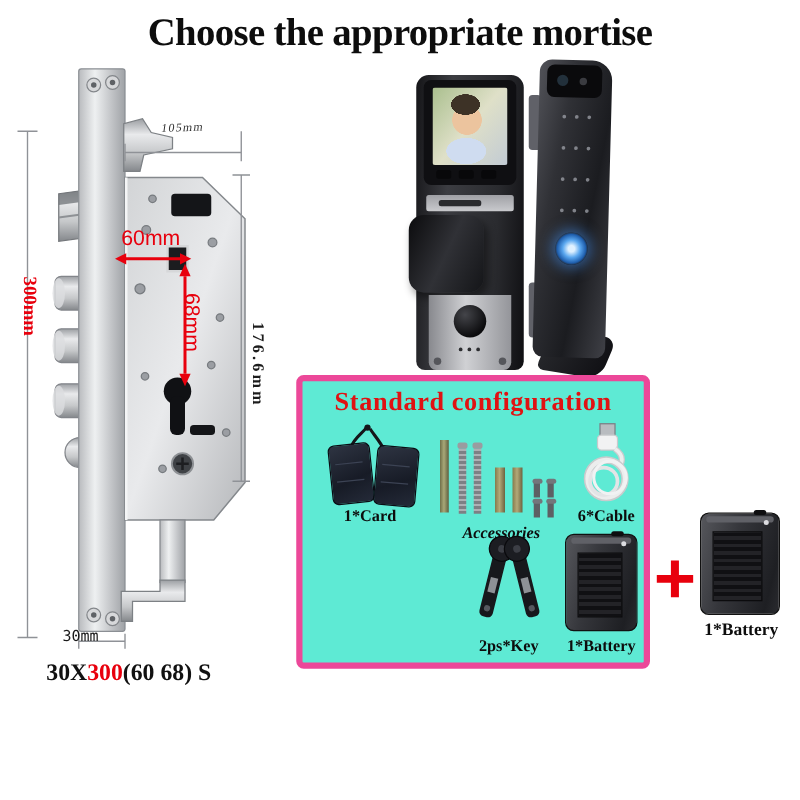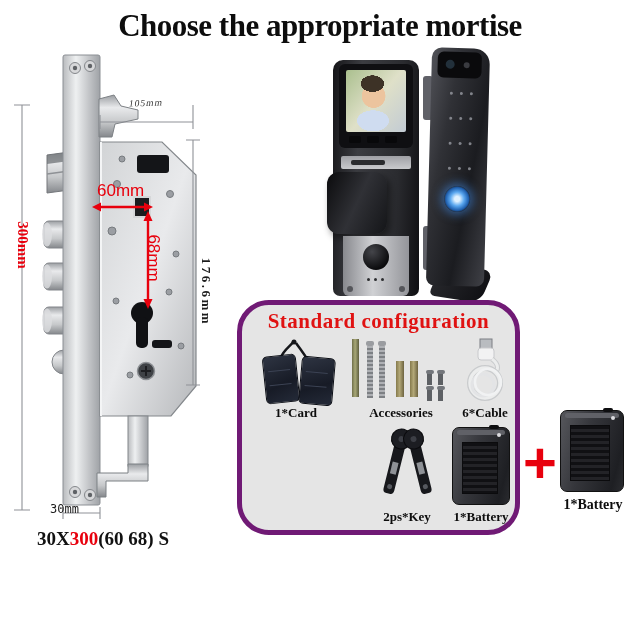--- a/index.html
+++ b/index.html
@@ -63,22 +63,22 @@
   .cam-eye{position:absolute;left:8px;top:8px;width:9px;height:9px;border-radius:50%;background:#22303b;}
   .cam-eye2{position:absolute;left:26px;top:10px;width:6px;height:6px;border-radius:50%;background:#3a3b40;}
   .keypad{position:absolute;left:15px;top:44px;width:30px;height:78px;display:grid;
      grid-template-columns:repeat(3,1fr);align-content:space-between;justify-items:center;}
   .kp-dot{width:3px;height:3px;border-radius:50%;background:#989ba3;opacity:.8;}
   .fingerprint{position:absolute;left:16px;top:138px;width:26px;height:26px;border-radius:50%;
      background:radial-gradient(circle,#dff1ff 0 14%,#5aa7ef 38%,#1f5fae 62%,rgba(20,40,80,0) 74%);
      box-shadow:0 0 10px 3px rgba(70,140,230,.55);}
 
   
-  .config-box{position:absolute;left:237px;top:300px;width:273px;height:225px;background:#e5e5e5;
-     border:5px solid #701a75;border-radius:32px;}
+  .config-box{position:absolute;left:237px;top:300px;width:273px;height:225px;background:#5eead4;
+     border:5px solid #ec4899;border-radius:6px;}
   .config-title{position:absolute;left:0;top:4px;width:100%;text-align:center;
      font-size:21px;font-weight:700;color:#e01212;letter-spacing:.5px;}
   .cell{position:absolute;}
   .cfg-label{position:absolute;left:0;bottom:0;width:100%;text-align:center;
      font-size:13px;font-weight:700;color:#0d0d0d;}
   .gfx{position:absolute;left:0;top:0;right:0;}
 
   
   .card{position:absolute;width:32px;height:46px;border-radius:5px;border:1px solid #0a0d14;
      background:linear-gradient(160deg,#2e3442,#171b26 60%,#242a38);}
@@ -293,21 +293,21 @@
             <div class="card-line" style="top:28px"></div>
         </div>
         <div class="card" style="left:50px;top:20px;transform:rotate(5deg);">
           <div class="card-line" style="top:14px"></div>
             <div class="card-line" style="top:28px"></div>
         </div>
       </div>
       <div class="cfg-label">1*Card</div>
     </div>
 
-    <div class="cell" style="left:100px;top:32px;width:118px;height:84px;">
+    <div class="cell" style="left:100px;top:45px;width:118px;height:84px;font-style:italic;">
       <div class="gfx" style="height:66px;">
         <div class="rod" style="left:10px;top:2px;width:7px;height:58px;"></div>
         <div class="screwL" style="left:25px;top:9px;height:52px;"></div>
         <div class="screwL" style="left:37px;top:9px;height:52px;"></div>
         <div class="spindle" style="left:54px;top:24px;"></div>
         <div class="spindle" style="left:68px;top:24px;"></div>
         <div class="sscrew" style="left:85px;top:36px;"></div>
         <div class="sscrew" style="left:96px;top:36px;"></div>
         <div class="sscrew" style="left:85px;top:52px;"></div>
         <div class="sscrew" style="left:96px;top:52px;"></div>

